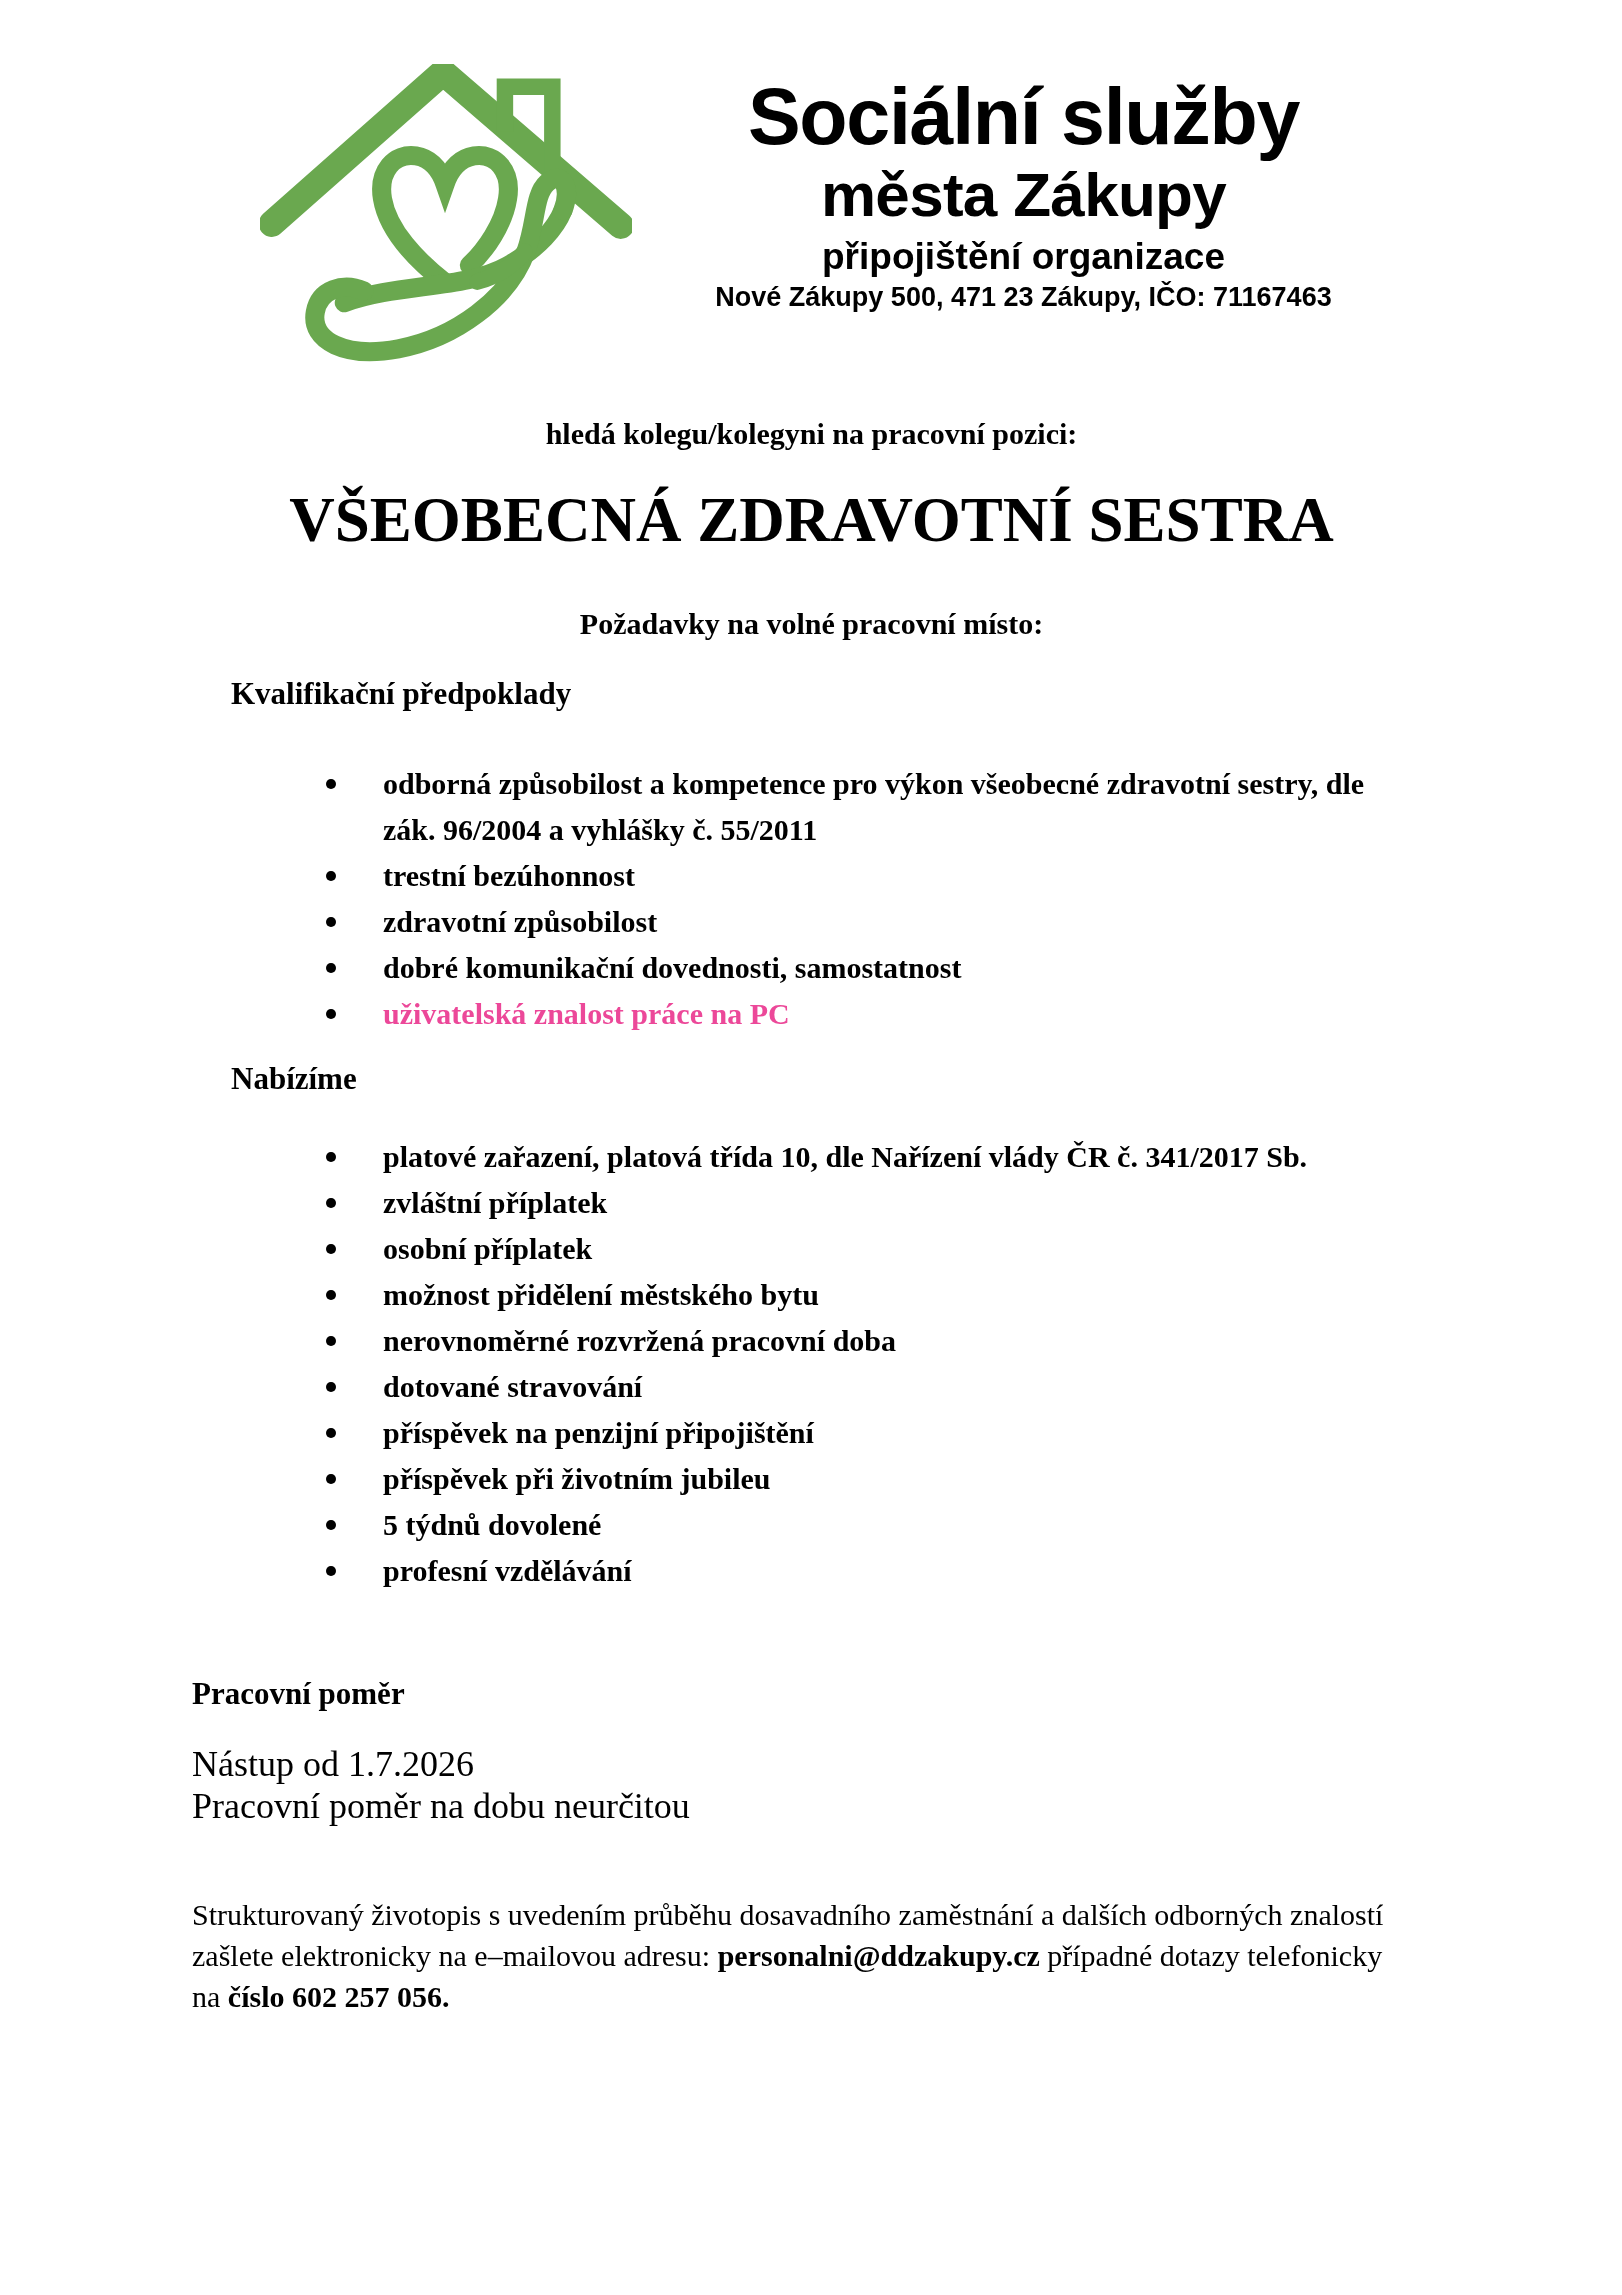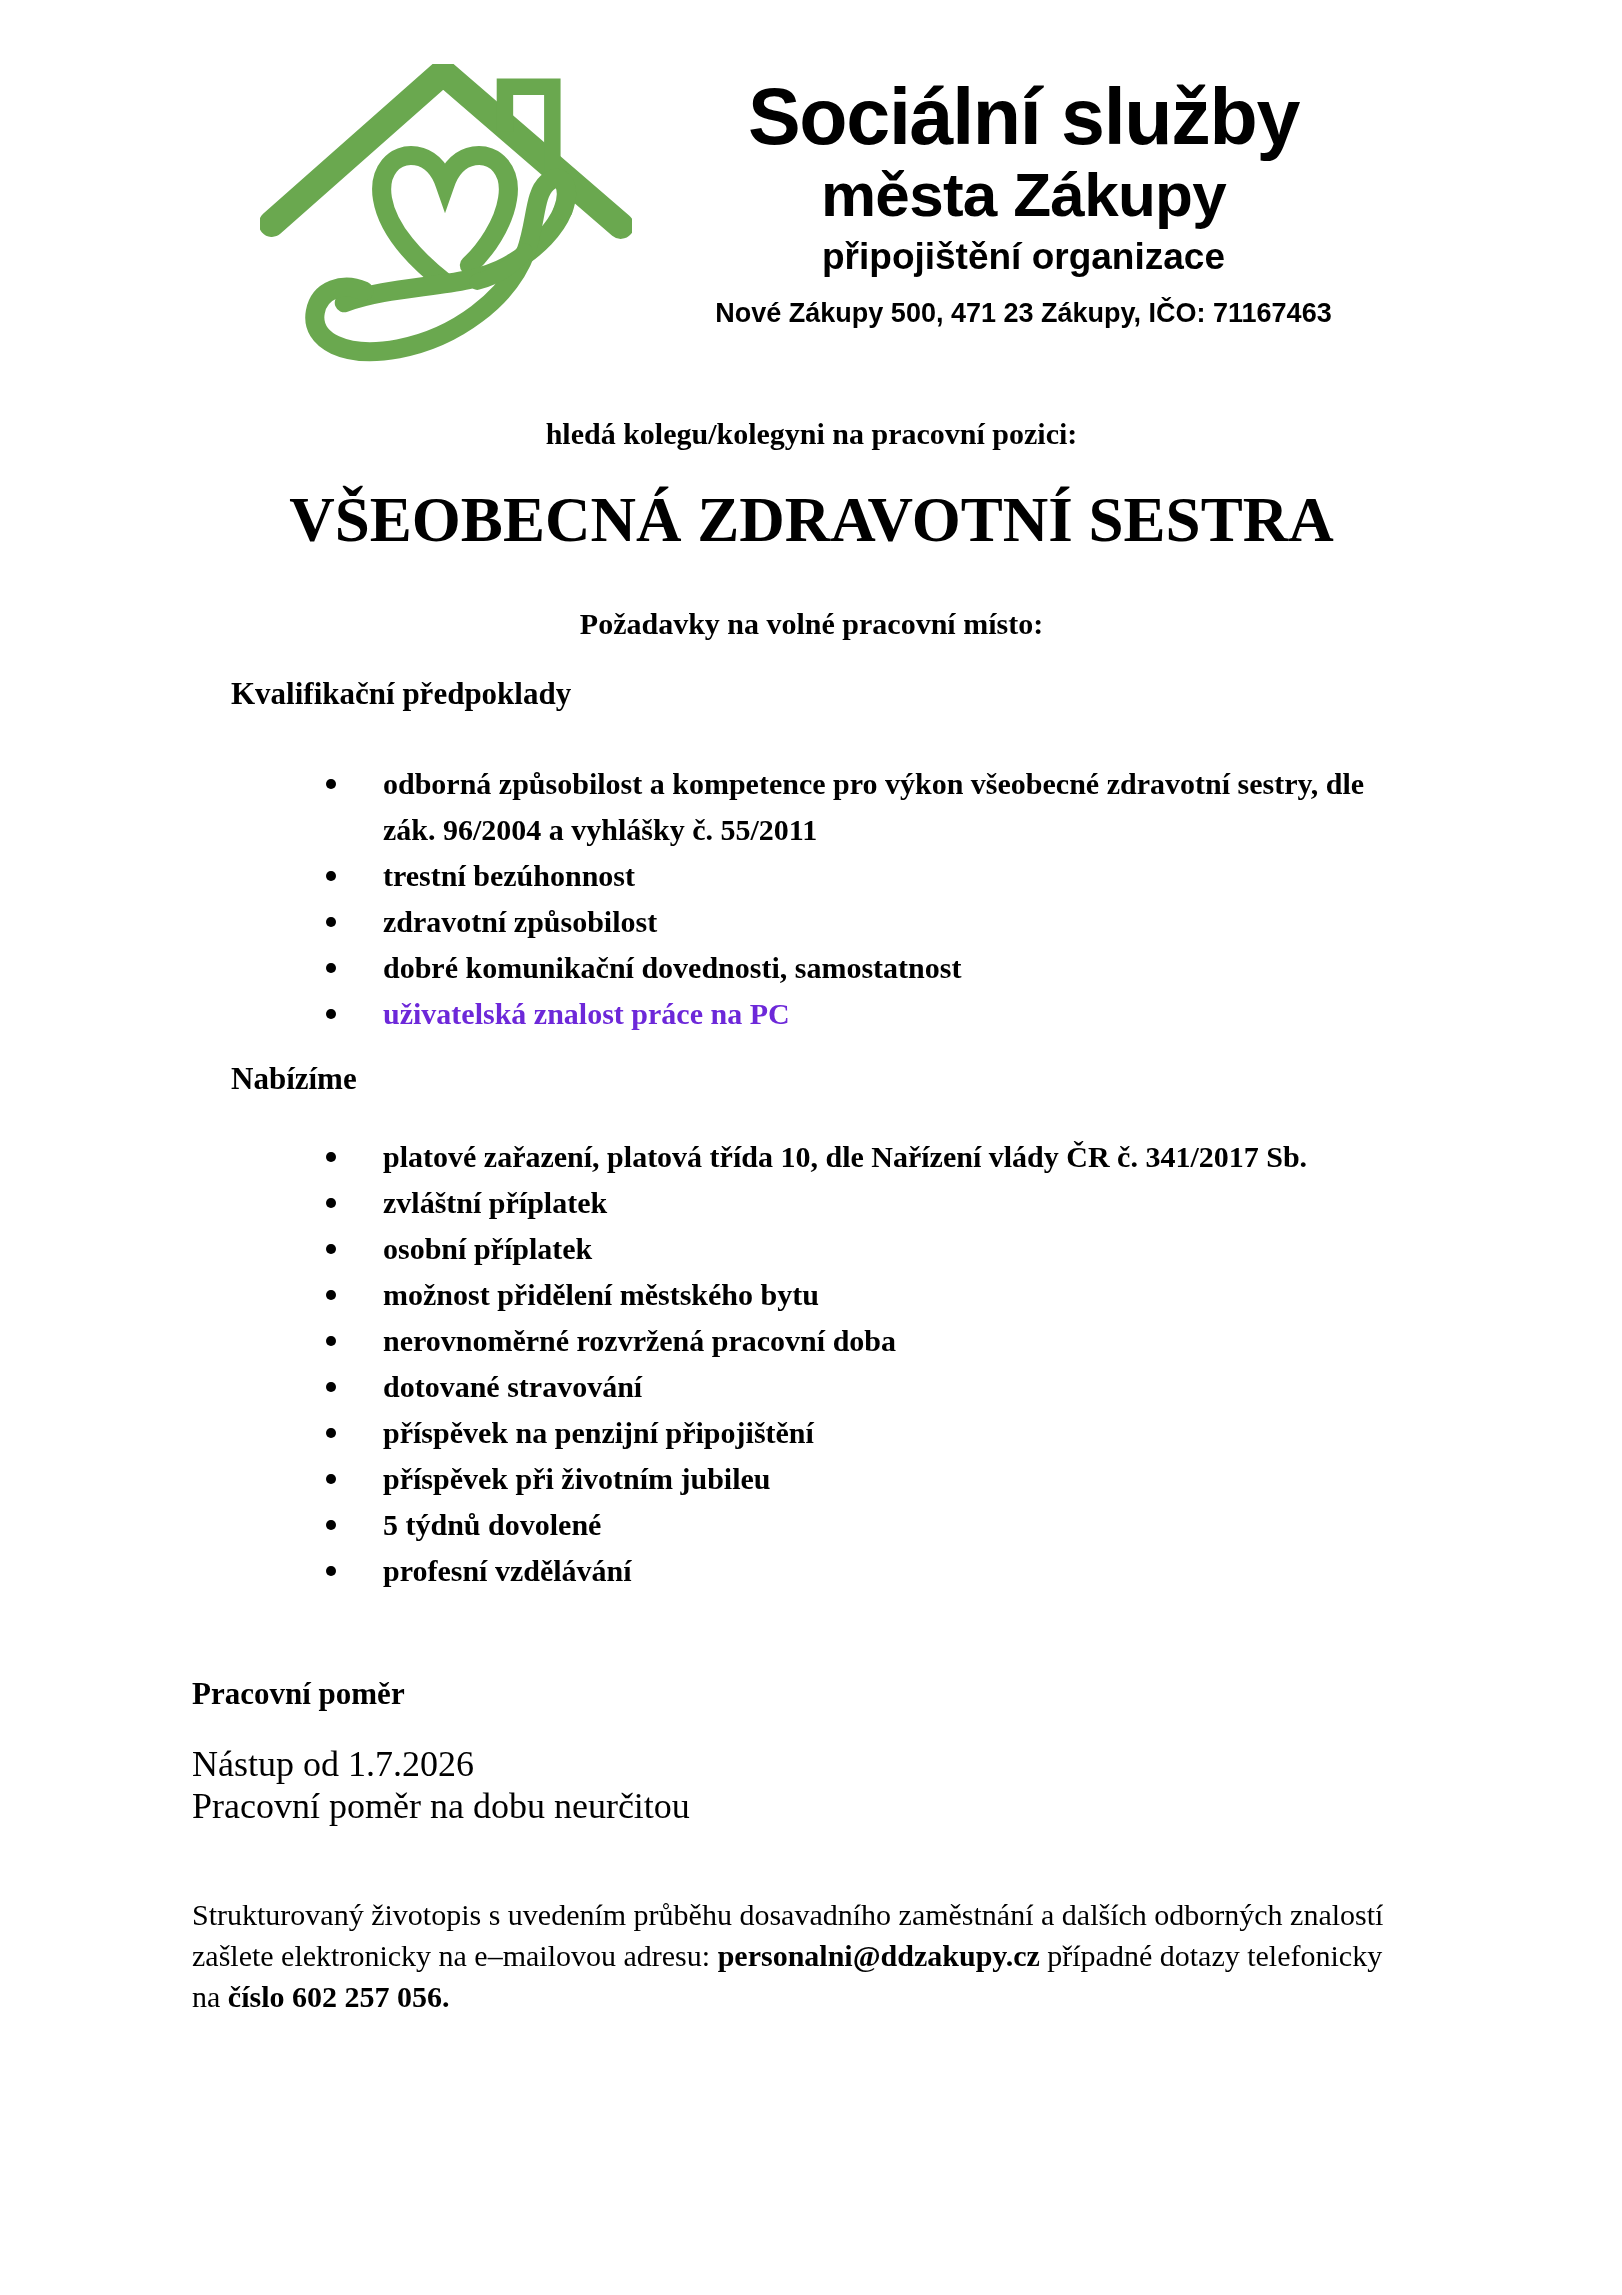--- a/index.html
+++ b/index.html
@@ -13,21 +13,21 @@
   }
   
   .logo{position:absolute;top:64px;left:260px;width:372px;height:330px;}
   .org-block{
     position:absolute;top:73px;left:654px;width:739px;
     text-align:center;font-family:"Liberation Sans", sans-serif;font-weight:bold;
   }
   .org-line1{font-size:79px;line-height:1.12;letter-spacing:-1.3px;}
   .org-line2{font-size:62px;line-height:1.1;letter-spacing:-0.7px;}
   .org-line3{font-size:37px;line-height:1.2;margin-top:5.2px;}
-  .org-line4{font-size:27px;line-height:1.2;margin-top:18px;}
+  .org-line4{font-size:27px;line-height:1.2;margin-top:2px;}
   
   .intro{position:absolute;top:417px;left:0;width:1623px;text-align:center;
          font-size:30px;font-weight:bold;}
   .position-title{position:absolute;top:484px;left:0;width:1623px;text-align:center;
          font-size:63px;font-weight:bold;line-height:1.15;}
   .req-heading{position:absolute;top:607px;left:0;width:1623px;text-align:center;
          font-size:30px;font-weight:bold;}
   
   .sec-heading{position:absolute;font-size:31px;font-weight:bold;line-height:41px;}
   .qual-heading{top:673px;left:231px;}
@@ -40,21 +40,21 @@
   }
   ul.bullets li::before{
     content:"";position:absolute;left:1.3px;top:18.3px;width:9.8px;height:9.8px;
     border-radius:50%;background:#000;
   }
   .qual-list{top:761px;width:1060px;}
   .offer-list{top:1134px;width:1112px;}
   .offer-list li{line-height:47px;white-space:nowrap;}
   .offer-list li::before{top:18.3px;}
   li.bold{font-weight:bold;}
-  li.gray{color:#6d28d9;}
+  li.gray{color:#ec4899;}
   li.gray::before{background:#000;}
   
   .emp-lines{position:absolute;top:1743px;left:192px;font-size:36px;line-height:42px;}
   .closing{position:absolute;top:1864px;left:192px;width:1209px;
            font-size:30px;line-height:41px;}
   .closing b{font-weight:bold;}
 </style>
 </head>
 <body>
 

